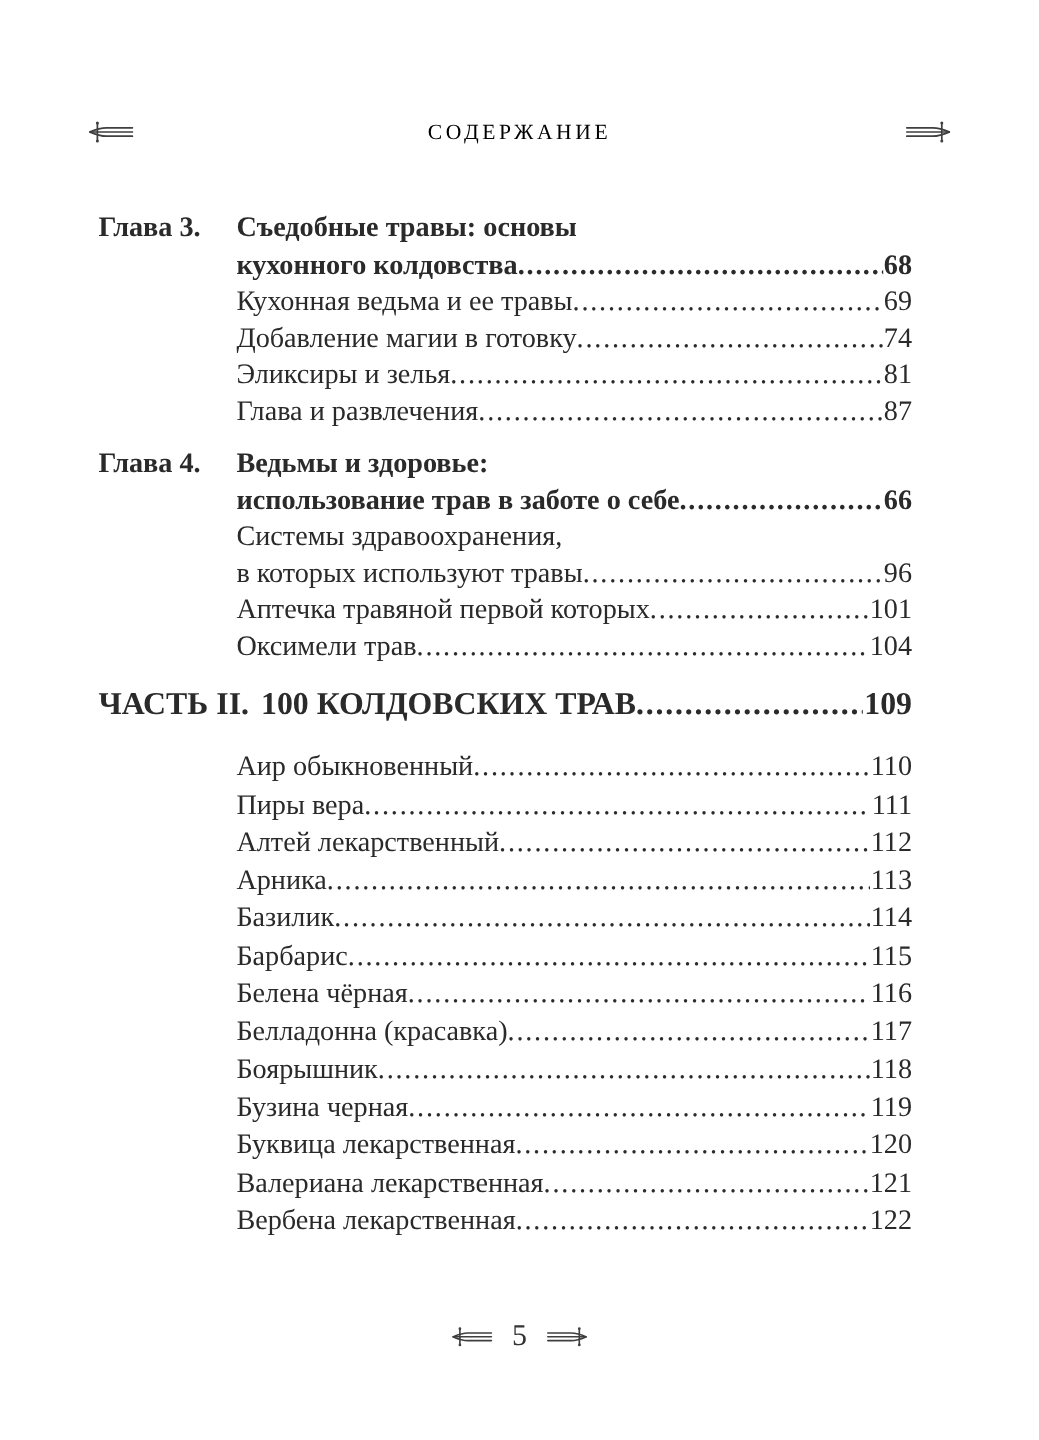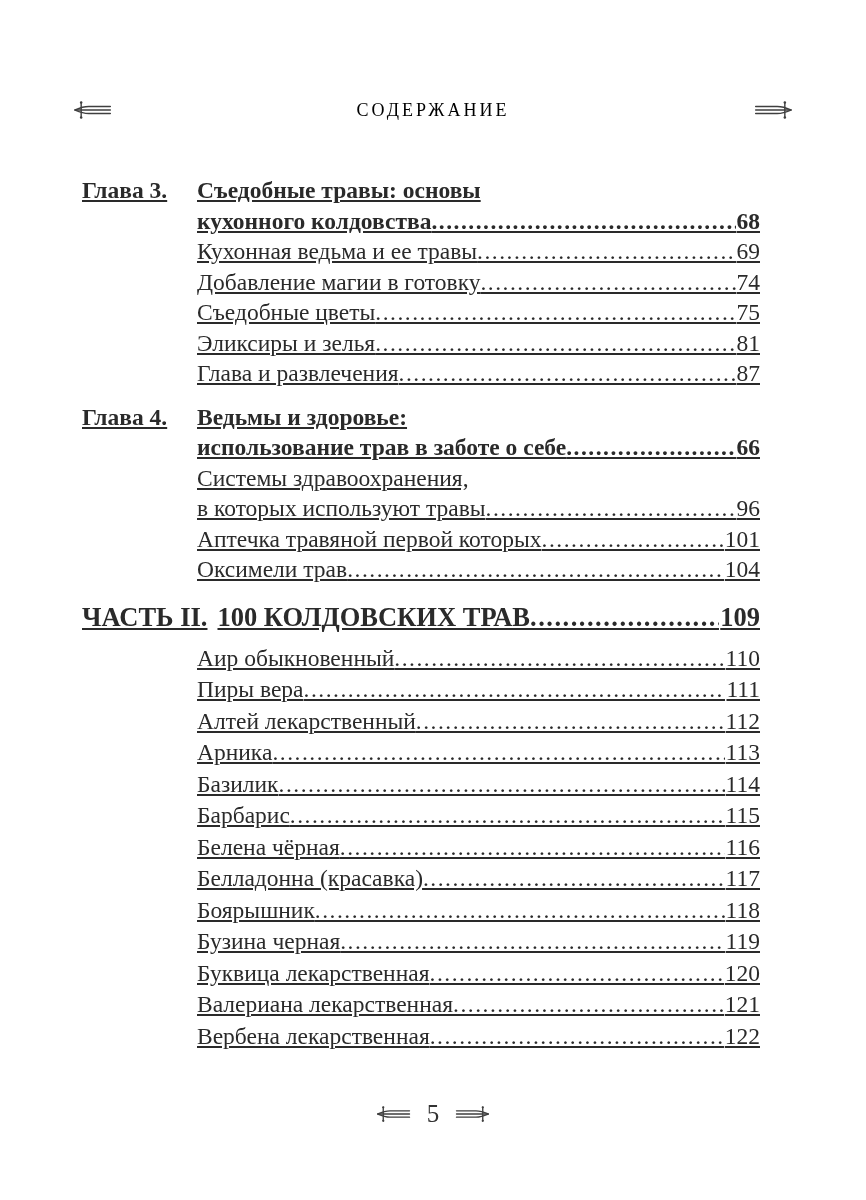--- a/index.html
+++ b/index.html
@@ -42,21 +42,20 @@
   }
   .ornament { display: inline-flex; align-items: center; }
   .ornament.flip svg { transform: scaleX(-1); }
 
   
   .toc {
     position: absolute;
     top: 175px;
     left: 82px;
     width: 678px;
-    text-decoration: underline;
   }
   .section { margin-bottom: 13px; }
   .line {
     display: flex;
     align-items: baseline;
     line-height: 30.5px;
     font-size: 23.5px;
     white-space: nowrap;
   }
   .part-section .line { line-height: 31.5px; }
@@ -75,21 +74,21 @@
   .leader::after {
     content: "..........................................................................................................................................................................";
     letter-spacing: 1.5px;
   }
   .page-num { flex: 0 0 auto; }
 
   .part-line {
     font-weight: 700;
     font-size: 26.5px;
     line-height: 38px !important;
-    margin-bottom: 7px;
+    margin-bottom: 19px;
   }
   .part-line .part-label { margin-right: 10px; }
 
   
   .page-footer {
     position: absolute;
     left: 0;
     right: 0;
     bottom: 72px;
     display: flex;
@@ -158,26 +157,20 @@
           <span class="page-num">69</span>
         </div>
         <div class="line">
           <span class="label"></span>
           <span class="title">Добавление магии в готовку</span>
           <span class="leader"></span>
           <span class="page-num">74</span>
         </div>
         <div class="line">
           <span class="label"></span>
-          <span class="title">Съедобные цветы</span>
-          <span class="leader"></span>
-          <span class="page-num">75</span>
-        </div>
-        <div class="line">
-          <span class="label"></span>
           <span class="title">Эликсиры и зелья</span>
           <span class="leader"></span>
           <span class="page-num">81</span>
         </div>
         <div class="line">
           <span class="label"></span>
           <span class="title">Глава и развлечения</span>
           <span class="leader"></span>
           <span class="page-num">87</span>
         </div>

